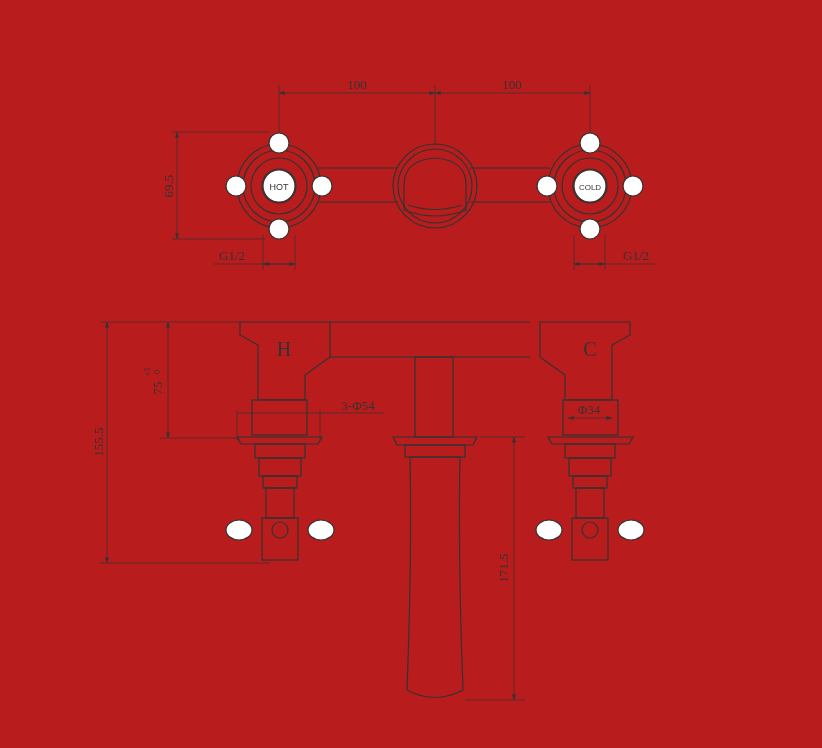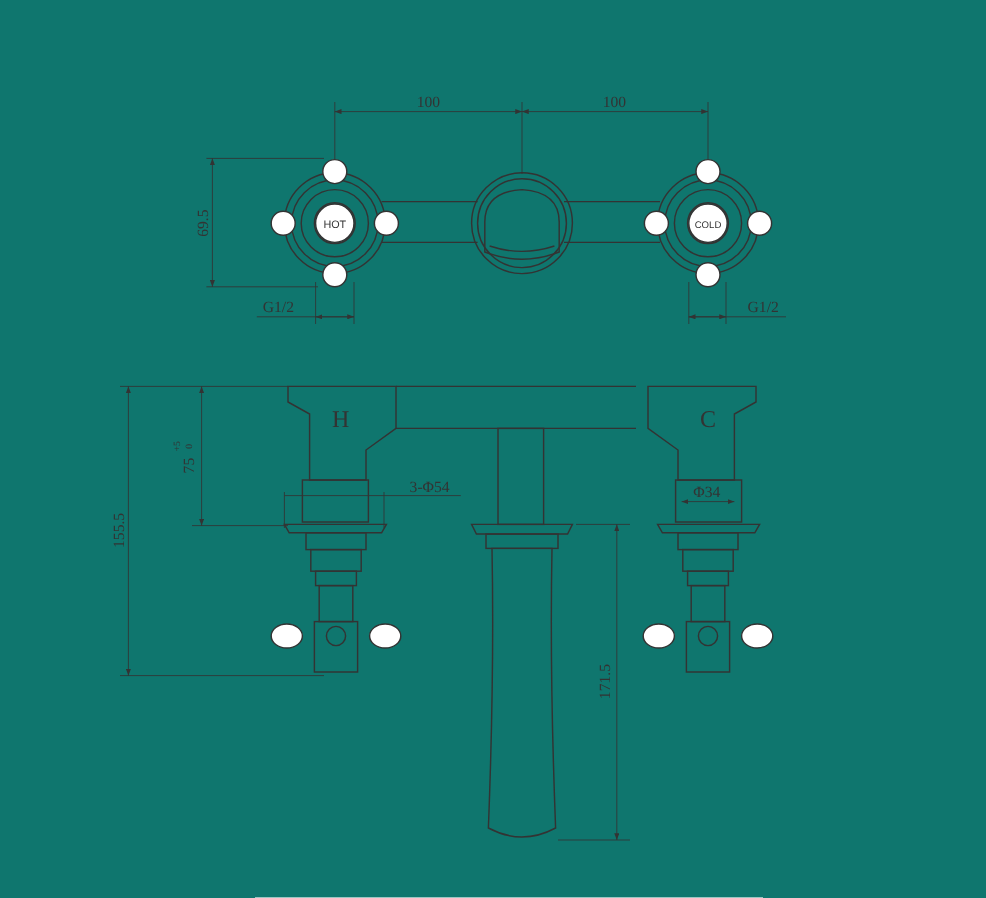--- a/index.html
+++ b/index.html
@@ -1,16 +1,16 @@
 <!DOCTYPE html>
 <html><head>
 <meta charset="utf-8">
 <style>
   html,body{margin:0;padding:0;background:#ffffff;}
-  #canvas{position:relative;width:822px;height:748px;background:#0f766e;overflow:hidden;}
+  #canvas{position:relative;width:822px;height:748px;background:#b91c1c;overflow:hidden;}
   svg{position:absolute;left:0;top:0;}
   .lbl{font-family:"Liberation Serif","DejaVu Serif",serif;fill:#333;}
   .sm{font-family:"Liberation Sans","DejaVu Sans",sans-serif;fill:#333;}
 </style>
 </head>
 <body>
 
 <div id="canvas">
 <svg width="822" height="748" viewBox="0 0 822 748">
   <defs>

